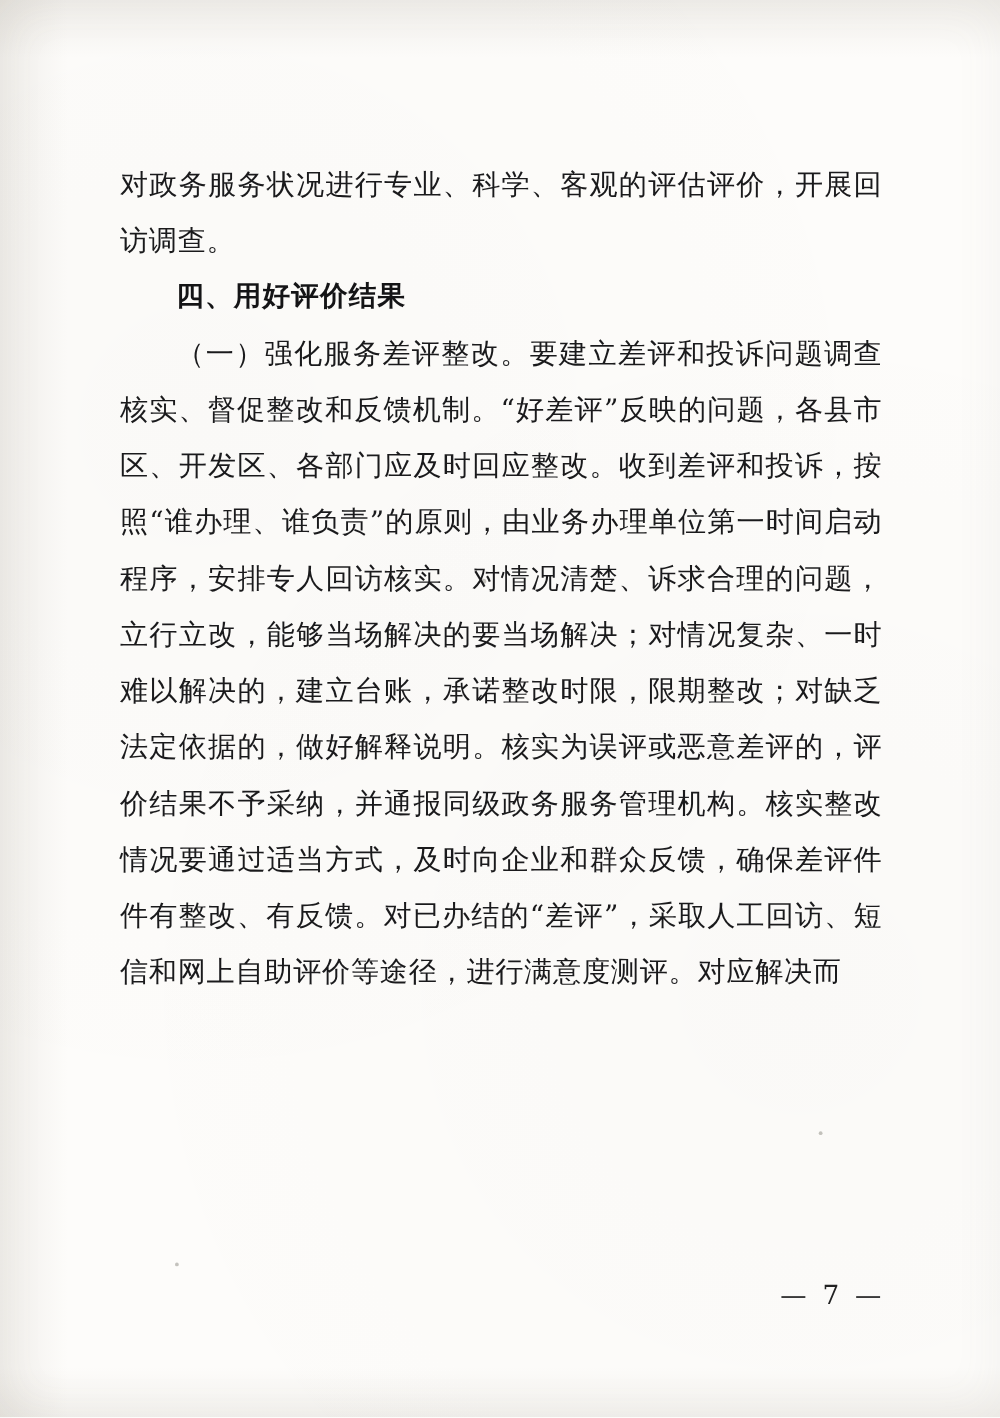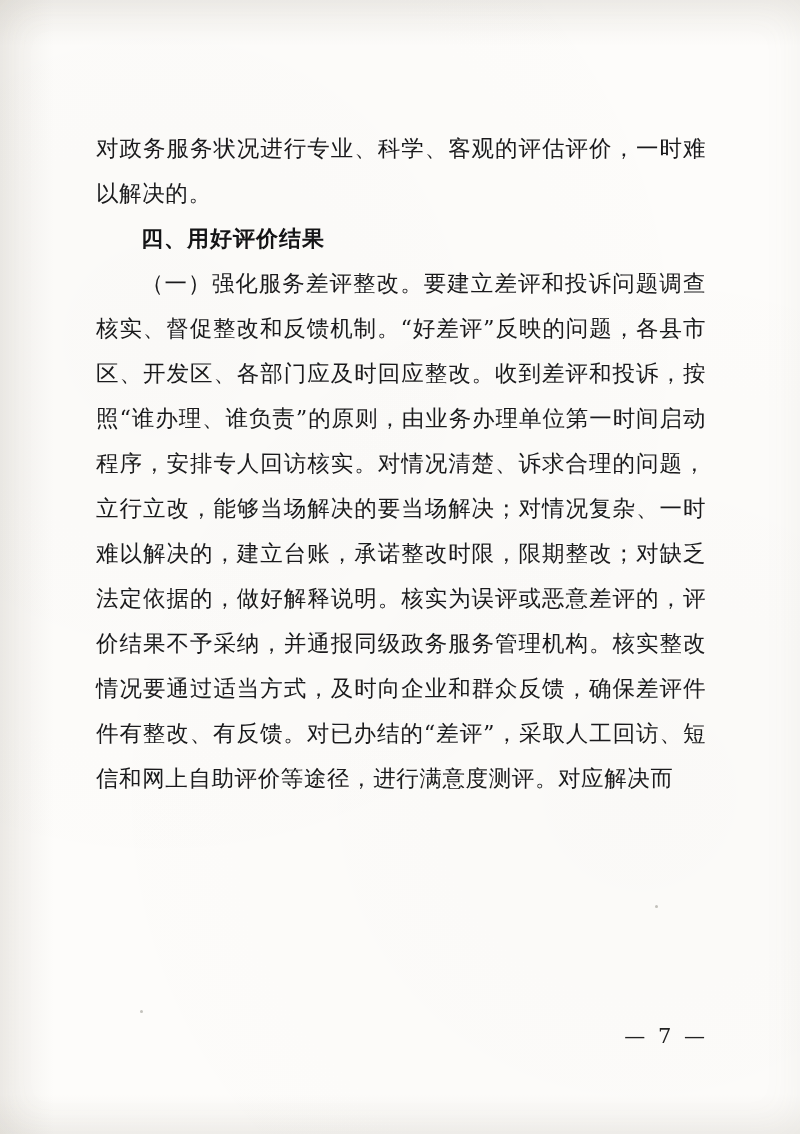--- a/index.html
+++ b/index.html
@@ -40,21 +40,21 @@
     letter-spacing: 0.6px;
     text-align: justify;
     text-justify: inter-character;
     margin: 0 0 0 0;
     word-break: break-all;
   }
   .para.indent {
     text-indent: 45px;
   }
   .heading {
-    font-family: Liberation Serif, serif;
+    font-family: Liberation Mono, monospace;
     font-size: 22px;
     line-height: 45px;
     color: #141416;
     letter-spacing: 1px;
     text-indent: 45px;
     font-weight: 600;
     margin: 0;
   }
   .footer {
     position: absolute;
@@ -98,21 +98,21 @@
   <div class="edge-shade-top"></div>
   <div class="edge-shade-left"></div>
   <div class="edge-shade-bottom"></div>
 
   <div class="speck" style="left:385px; top:463px; width:4px; height:4px;"></div>
   <div class="speck" style="left:655px; top:905px; width:3px; height:3px;"></div>
   <div class="speck" style="left:140px; top:1010px; width:3px; height:3px;"></div>
 
   <div class="content">
 
-    <p class="para">对政务服务状况进行专业、科学、客观的评估评价，一时难以解决的。</p>
+    <p class="para">对政务服务状况进行专业、科学、客观的评估评价，开展回访调查。</p>
 
 
     <p class="heading">四、用好评价结果</p>
 
     <p class="para indent">（一）强化服务差评整改。要建立差评和投诉问题调查核实、督促整改和反馈机制。“好差评”反映的问题，各县市区、开发区、各部门应及时回应整改。收到差评和投诉，按照“谁办理、谁负责”的原则，由业务办理单位第一时间启动程序，安排专人回访核实。对情况清楚、诉求合理的问题，立行立改，能够当场解决的要当场解决；对情况复杂、一时难以解决的，建立台账，承诺整改时限，限期整改；对缺乏法定依据的，做好解释说明。核实为误评或恶意差评的，评价结果不予采纳，并通报同级政务服务管理机构。核实整改情况要通过适当方式，及时向企业和群众反馈，确保差评件件有整改、有反馈。对已办结的“差评”，采取人工回访、短信和网上自助评价等途径，进行满意度测评。对应解决而</p>
 
   </div>
 
   <div class="footer">— 7 —</div>
 

